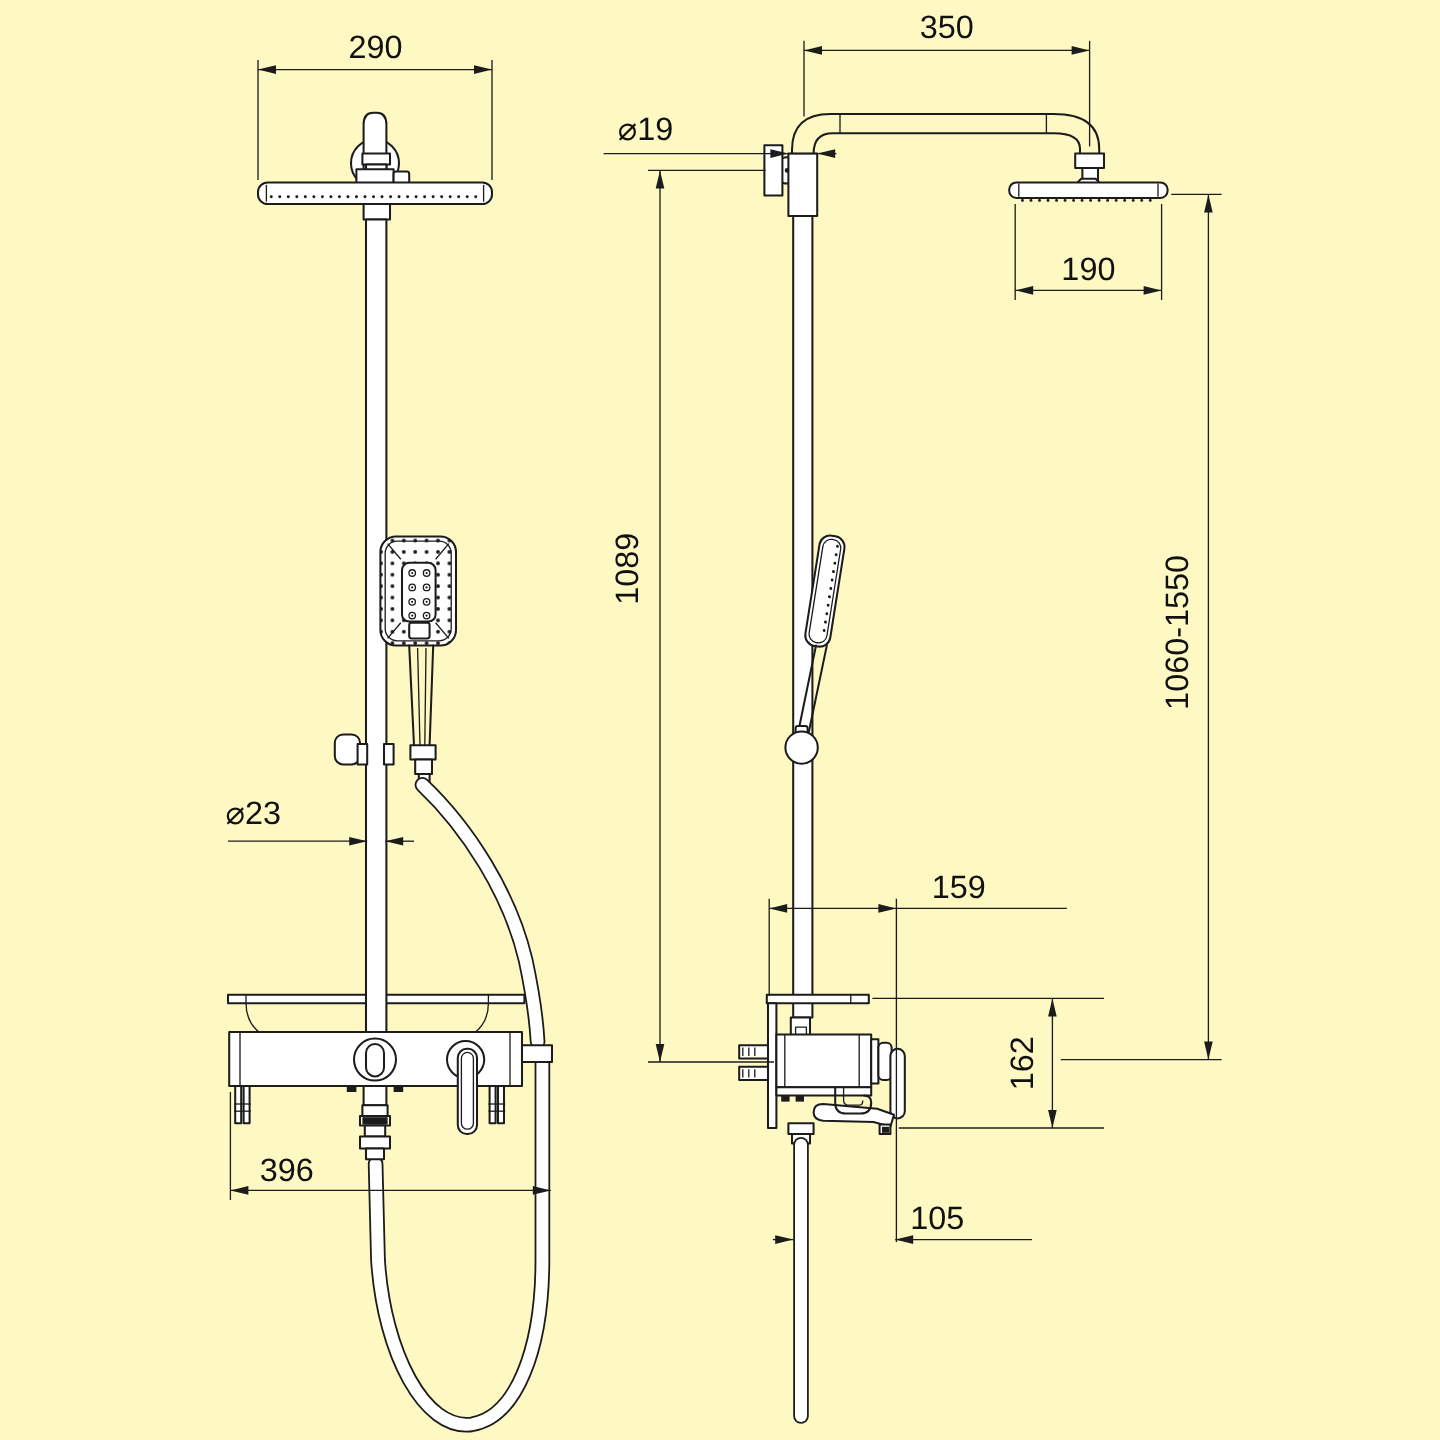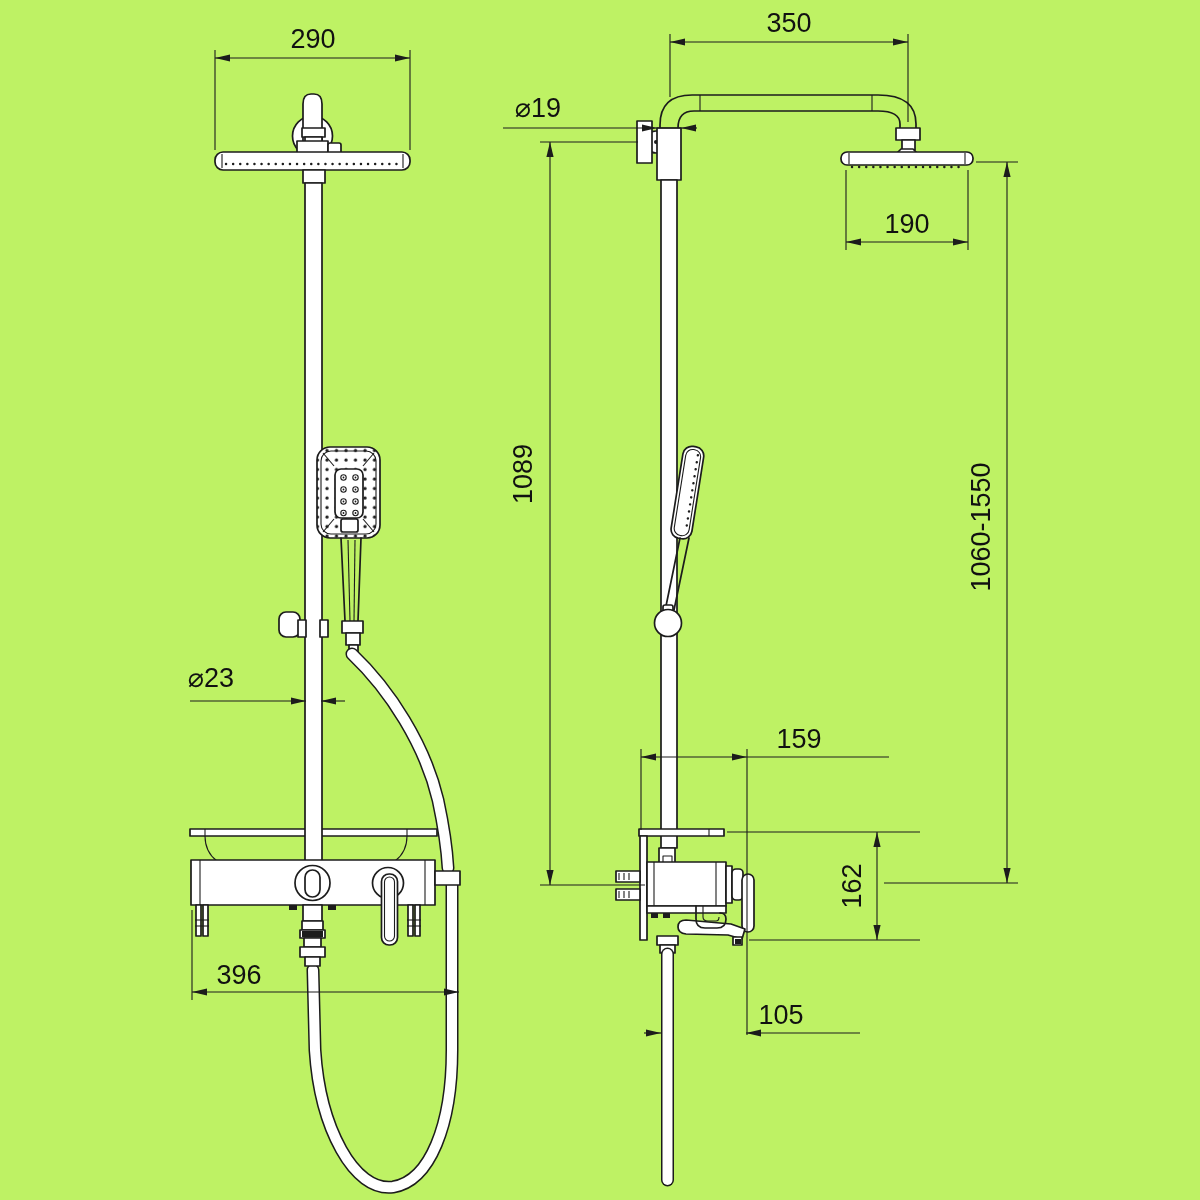--- a/index.html
+++ b/index.html
@@ -1,16 +1,16 @@
 <!DOCTYPE html>
 <html><head>
 <meta charset="utf-8">
 <style>
   html,body{margin:0;padding:0;background:#ffffff;}
-  #stage{position:relative;width:1200px;height:1200px;background:#bef264;overflow:hidden;}
+  #stage{position:relative;width:1200px;height:1200px;background:#fef9c3;overflow:hidden;}
   svg{display:block}
   .ln  {fill:none;stroke:#1c1c1c;stroke-width:1.7;stroke-linejoin:round;stroke-linecap:round;}
   .lnf {fill:#ffffff;stroke:#1c1c1c;stroke-width:1.7;stroke-linejoin:round;}
   .thin{fill:none;stroke:#1c1c1c;stroke-width:1.1;stroke-linejoin:round;}
   .dim {fill:none;stroke:#1c1c1c;stroke-width:1.1;}
   .fillk{fill:#1c1c1c;stroke:none;}
   .hoseO{fill:none;stroke:#1c1c1c;stroke-width:13;stroke-linecap:round;}
   .hoseI{fill:none;stroke:#ffffff;stroke-width:10;stroke-linecap:round;}
   .dot  {stroke:#1c1c1c;stroke-width:2.4;stroke-linecap:round;stroke-dasharray:0.1 7;fill:none;}
   .dimtext{font-family:"Liberation Sans","DejaVu Sans",sans-serif;font-size:27px;fill:#111;text-anchor:middle;}

